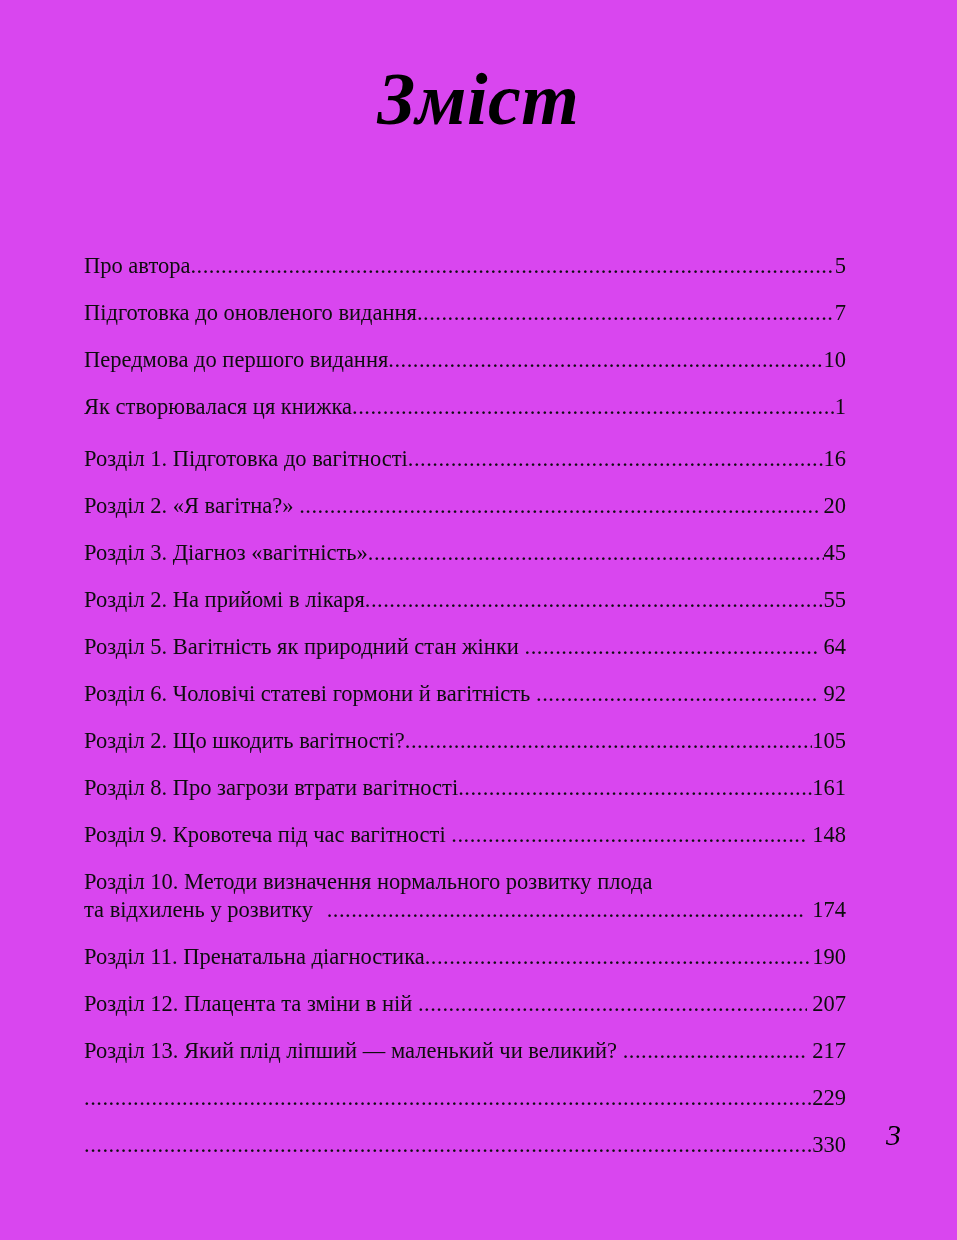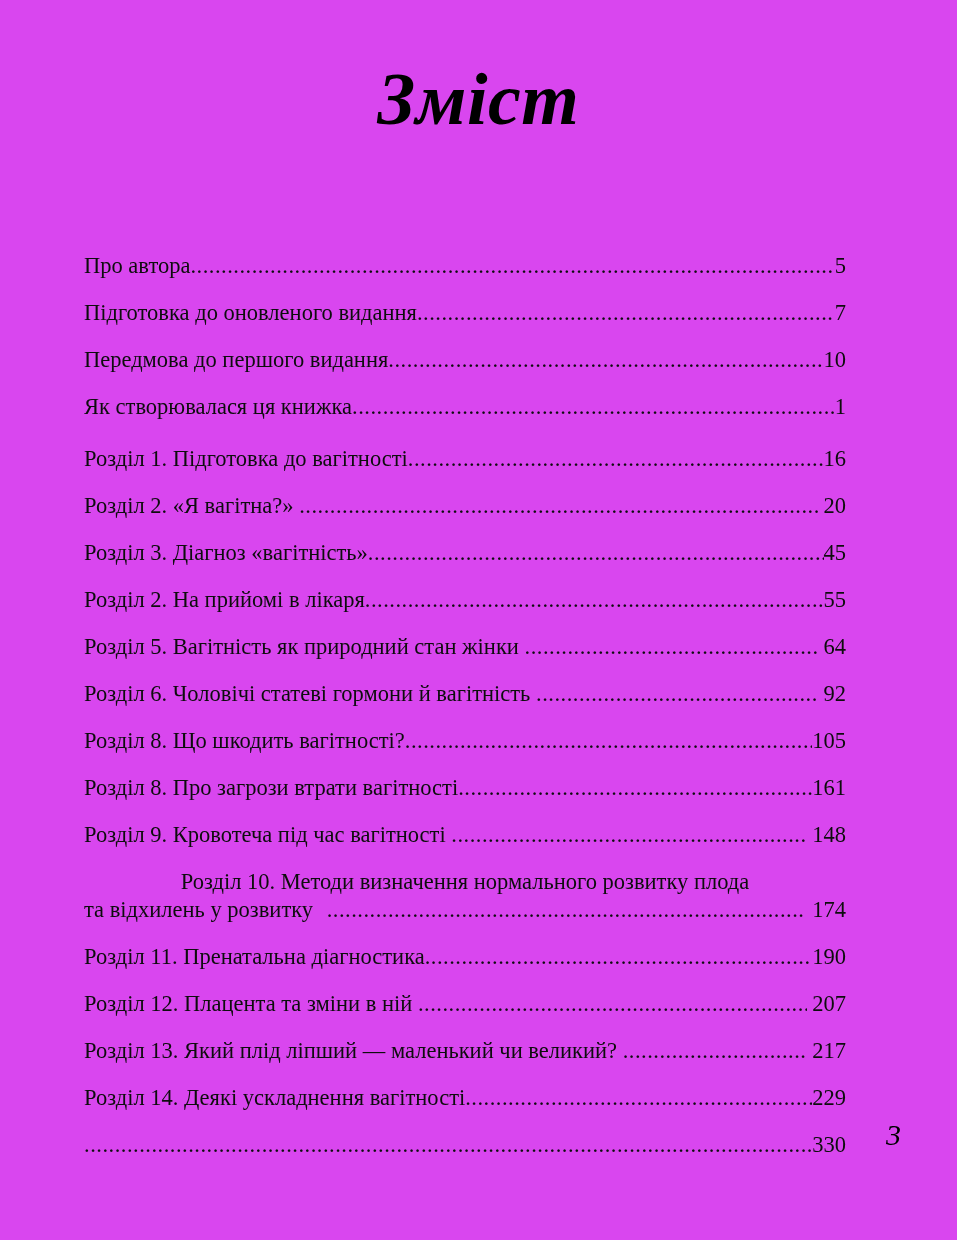--- a/index.html
+++ b/index.html
@@ -86,21 +86,20 @@
     flex: 0 0 auto;
     text-align: right;
     white-space: pre;
     font-size: 22.5px;
   }
 
   
   .entry-firstline {
     display: block;
     white-space: pre;
-    text-align: center;
   }
 
   .entry-cont {
     display: flex;
     align-items: baseline;
     width: 100%;
     gap: 8px;
   }
 
   
@@ -194,21 +193,21 @@
         </div>
         <div class="toc-entry">
           <div class="entry-line">
             <span class="entry-label">Розділ 6. Чоловічі статеві гормони й вагітність </span>
             <span class="entry-dots">.................................................................................................................................</span>
             <span class="entry-page"> 92</span>
           </div>
         </div>
         <div class="toc-entry">
           <div class="entry-line">
-            <span class="entry-label">Розділ 8. Що шкодить вагітності?</span>
+            <span class="entry-label">Розділ 2. Що шкодить вагітності?</span>
             <span class="entry-dots">.................................................................................................................................</span>
             <span class="entry-page">105</span>
           </div>
         </div>
         <div class="toc-entry">
           <div class="entry-line">
             <span class="entry-label">Розділ 8. Про загрози втрати вагітності</span>
             <span class="entry-dots">.................................................................................................................................</span>
             <span class="entry-page">161</span>
           </div>
@@ -244,21 +243,20 @@
         </div>
         <div class="toc-entry">
           <div class="entry-line">
             <span class="entry-label">Розділ 13. Який плід ліпший — маленький чи великий? </span>
             <span class="entry-dots">.................................................................................................................................</span>
             <span class="entry-page"> 217</span>
           </div>
         </div>
         <div class="toc-entry">
           <div class="entry-line">
-            <span class="entry-label">Розділ 14. Деякі ускладнення вагітності</span>
             <span class="entry-dots">.................................................................................................................................</span>
             <span class="entry-page">229</span>
           </div>
         </div>
         <div class="toc-entry">
           <div class="entry-line">
             <span class="entry-dots">.................................................................................................................................</span>
             <span class="entry-page">330</span>
           </div>
         </div>

